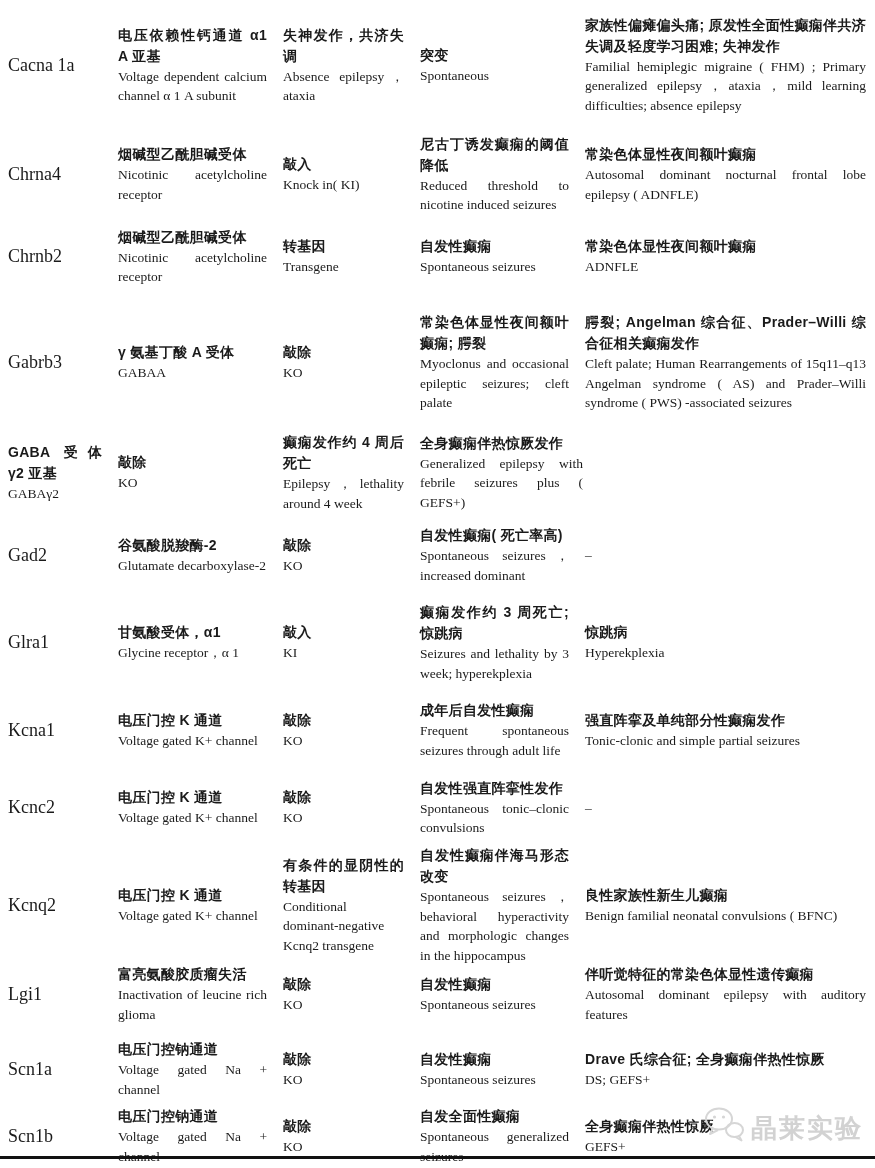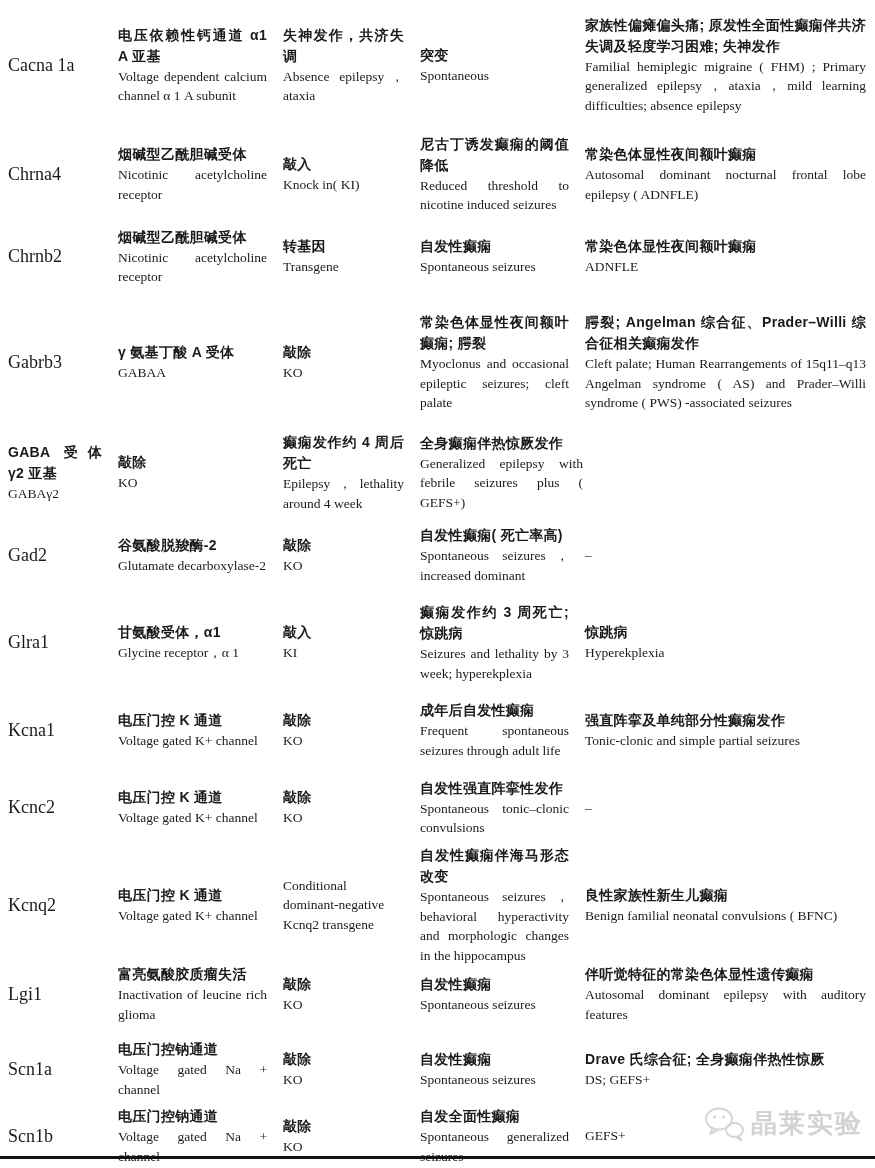--- a/index.html
+++ b/index.html
@@ -46,21 +46,21 @@
   .en{
     font-family:"Liberation Serif",serif;font-size:13.5px;line-height:19.5px;
     text-align:justify;
   }
   .bottom-rule{
     position:absolute;left:0;top:1156px;width:875px;height:3px;
     background:#111111;
   }
   .watermark{
     position:absolute;top:1106px;right:12px;
-    display:flex;align-items:flex-start;gap:6px;
+    display:flex;align-items:flex-end;gap:6px;
     color:#d2d2d2;pointer-events:none;
   }
   .watermark .wm-text{
     font-family:"Liberation Sans","DejaVu Sans",sans-serif;
     font-weight:bold;font-size:26px;letter-spacing:2px;
   }
 </style>
 </head>
 <body>
 
@@ -264,20 +264,21 @@
 
     <div class="row">
       <div class="cell gene">
         <span>Kcnq2</span>
       </div>
       <div class="cell">
         <div class="cn">电压门控 K 通道</div>
         <div class="en">Voltage gated K+ channel</div>
       </div>
       <div class="cell">
+        <div class="cn">有条件的显阴性的转基因</div>
         <div class="en">Conditional dominant-negative Kcnq2 transgene</div>
       </div>
       <div class="cell">
         <div class="cn">自发性癫痫伴海马形态改变</div>
         <div class="en">Spontaneous seizures，behavioral hyperactivity and morphologic changes in the hippocampus</div>
       </div>
       <div class="cell last">
         <div class="cn">良性家族性新生儿癫痫</div>
         <div class="en">Benign familial neonatal convulsions ( BFNC)</div>
       </div>
@@ -337,20 +338,21 @@
       </div>
       <div class="cell">
         <div class="cn">敲除</div>
         <div class="en">KO</div>
       </div>
       <div class="cell">
         <div class="cn">自发全面性癫痫</div>
         <div class="en">Spontaneous generalized seizures</div>
       </div>
       <div class="cell last">
+        <div class="cn">全身癫痫伴热性惊厥</div>
         <div class="en">GEFS+</div>
       </div>
     </div>
   </div>
 
   <div class="bottom-rule"></div>
 
   <div class="watermark">
     <span>
       <svg width="42" height="36" viewBox="0 0 42 36">

